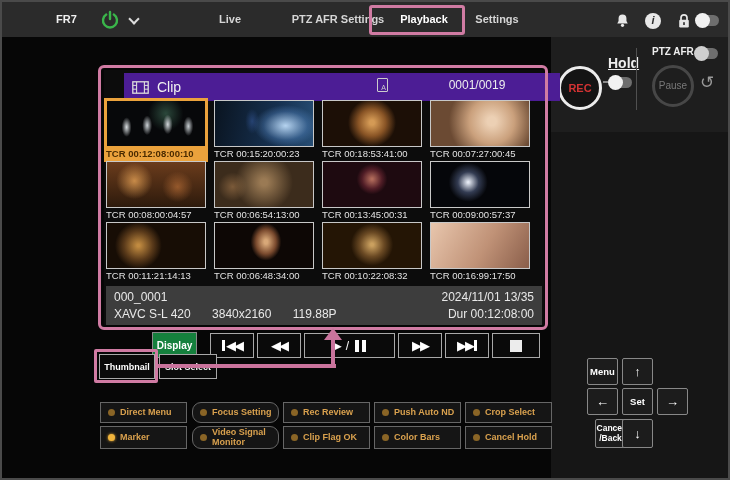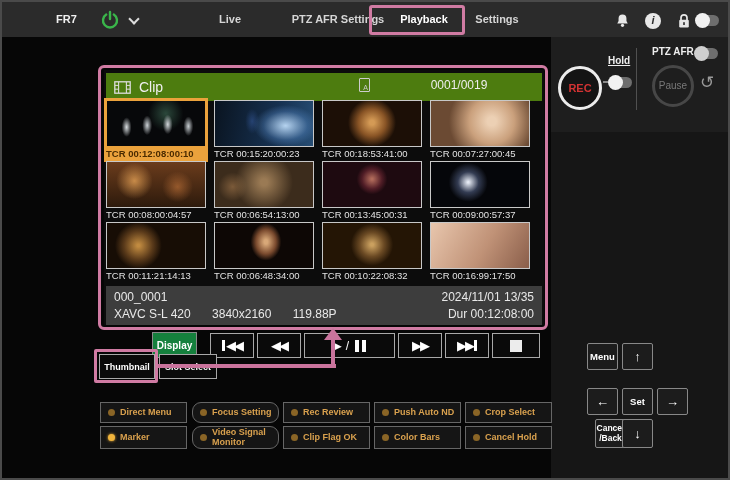--- a/index.html
+++ b/index.html
@@ -23,34 +23,34 @@
   .bell { left:613px; } .infoc { left:643px; } .lockc { left:675px; }
   .info-circle { width:16px; height:16px; border-radius:50%; background:#e8e8e8; color:#2b2b2b; font-size:11px; font-weight:bold; font-style:italic; text-align:center; line-height:15px; display:block; }
   .toggle { position:relative; width:22px; height:11px; background:#6e6e6e; border-radius:6px; cursor:pointer; }
   .toggle .knob { position:absolute; left:-2px; top:-2px; width:15px; height:15px; border-radius:50%; background:#f2f2f2; }
   .top-toggle { position:absolute; left:695px; top:13px; }
 
   
   .rec-zone { position:absolute; left:549px; top:35px; width:177px; height:443px; background:#161616; }
   .rec-zone-top { position:absolute; left:549px; top:35px; width:177px; height:95px; background:#1e1e1e; }
   .rec-btn { position:absolute; left:556px; top:64px; width:44px; height:44px; border:3px solid #ececec; border-radius:50%; background:#141414; color:#d23333; font-size:11px; font-weight:bold; text-align:center; line-height:38px; cursor:pointer; }
-  .hold-label { position:absolute; left:606px; top:53px; font-size:10px; font-weight:600; color:#eee;text-decoration:underline; }
+  .hold-label { position:absolute; left:606px; top:53px; font-size:14px; font-weight:600; color:#eee;text-decoration:underline; }
   .hold-dash { position:absolute; left:601px; top:79px; width:5px; height:2px; background:#888; }
   .hold-toggle { position:absolute; left:608px; top:75px; }
   .rec-divider { position:absolute; left:634px; top:46px; width:1px; height:62px; background:#505050; }
   .ptz-label { position:absolute; left:650px; top:44px; font-size:10px; font-weight:600; color:#eee; }
   .ptz-toggle { position:absolute; left:694px; top:46px; }
   .ptz-toggle .knob { background:#cfcfcf; }
   .pause-btn { position:absolute; left:650px; top:63px; width:42px; height:42px; border:3px solid #474747; border-radius:50%; background:transparent; color:#787878; font-size:10px; text-align:center; line-height:36px; cursor:pointer; }
   .reset-icon { position:absolute; left:698px; top:70px; font-size:17px; color:#9a9a9a; cursor:pointer; }
 
   
   .anno-clip { position:absolute; left:96px; top:63px; width:450px; height:265px; border:3px solid #d07ba3; border-radius:6px; z-index:40; pointer-events:none; }
   .clip-panel { position:absolute; left:102px; top:68px; width:440px; height:255px; background:#0c0c0c; }
-  .clip-header { position:absolute; left:2px; top:3px; width:436px; height:28px; background:#4d7c0f; display:flex; align-items:center; }
+  .clip-header { position:absolute; left:20px; top:3px; width:436px; height:28px; background:#4c1d95; display:flex; align-items:center; }
   .clip-title { font-size:14px; color:#f0f0f0; margin-left:8px; }
   .film-icon { margin-left:8px; display:flex; }
   .page-icon { position:absolute; left:253px; top:5px; width:11px; height:14px; border:1px solid #ccc; border-radius:1px; color:#ccc; font-size:7px; text-align:right; line-height:18px; padding-right:1px; }
   .page-num { position:absolute; left:293px; top:5px; width:120px; text-align:center; font-size:12px; color:#eee; }
   .thumb-grid { position:absolute; left:2px; top:30px; display:grid; grid-template-columns:repeat(4,100px); gap:1px 8px; }
   .cell { width:100px; height:60px; cursor:pointer; position:relative; }
   .cell .pic { width:100px; height:47px; border:1px solid #c8c8c8; }
   .cell .tcr { display:block; width:100px; height:13px; font-size:9.5px; color:#e2e2e2; line-height:13px; white-space:nowrap; }
   .cell.selected { outline:2px solid #eba23c; outline-offset:0; }
   .cell.selected .pic { border-color:#eba23c; }
@@ -97,21 +97,21 @@
   
   .abtn { position:absolute; width:87px; background:#151515; border:1px solid #666; display:flex; align-items:center; cursor:pointer; }
   .abtn .dot { width:7px; height:7px; border-radius:50%; background:#8a6526; margin:0 5px 0 7px; flex:none; }
   .abtn .dot.lit { background:#f0b43c; box-shadow:0 0 3px #f0b43c; }
   .abtn .albl { font-size:9px; font-weight:bold; color:#d9a14e; line-height:1.1; }
   .arow1 { top:400px; height:21px; } .arow2 { top:424px; height:23px; }
   .ac1 { left:98px; } .ac2 { left:190px;border-radius:9px; } .ac3 { left:281px; } .ac4 { left:372px; } .ac5 { left:463px; }
 
   
   .nbtn { position:absolute; width:31px; background:#1c1c1c; border:1px solid #888; border-radius:2px; color:#fff; font-size:9.5px; font-weight:bold; display:flex; align-items:center; justify-content:center; text-align:center; cursor:pointer; }
-  .nrow1 { top:341px; height:27px; } .nrow2 { top:386px; height:27px; } .nrow3 { top:417px; height:29px; }
+  .nrow1 { top:356px; height:27px; } .nrow2 { top:386px; height:27px; } .nrow3 { top:417px; height:29px; }
   .nc1 { left:585px; } .nc2 { left:620px; } .nc3 { left:655px; }
   .narrow { font-size:13px; }
   .cancel-btn { font-size:8.5px; line-height:1.15;margin-left:8px; }
 </style>
 </head>
 <body>
 
 <div id="app">
 
   <div class="topbar">

